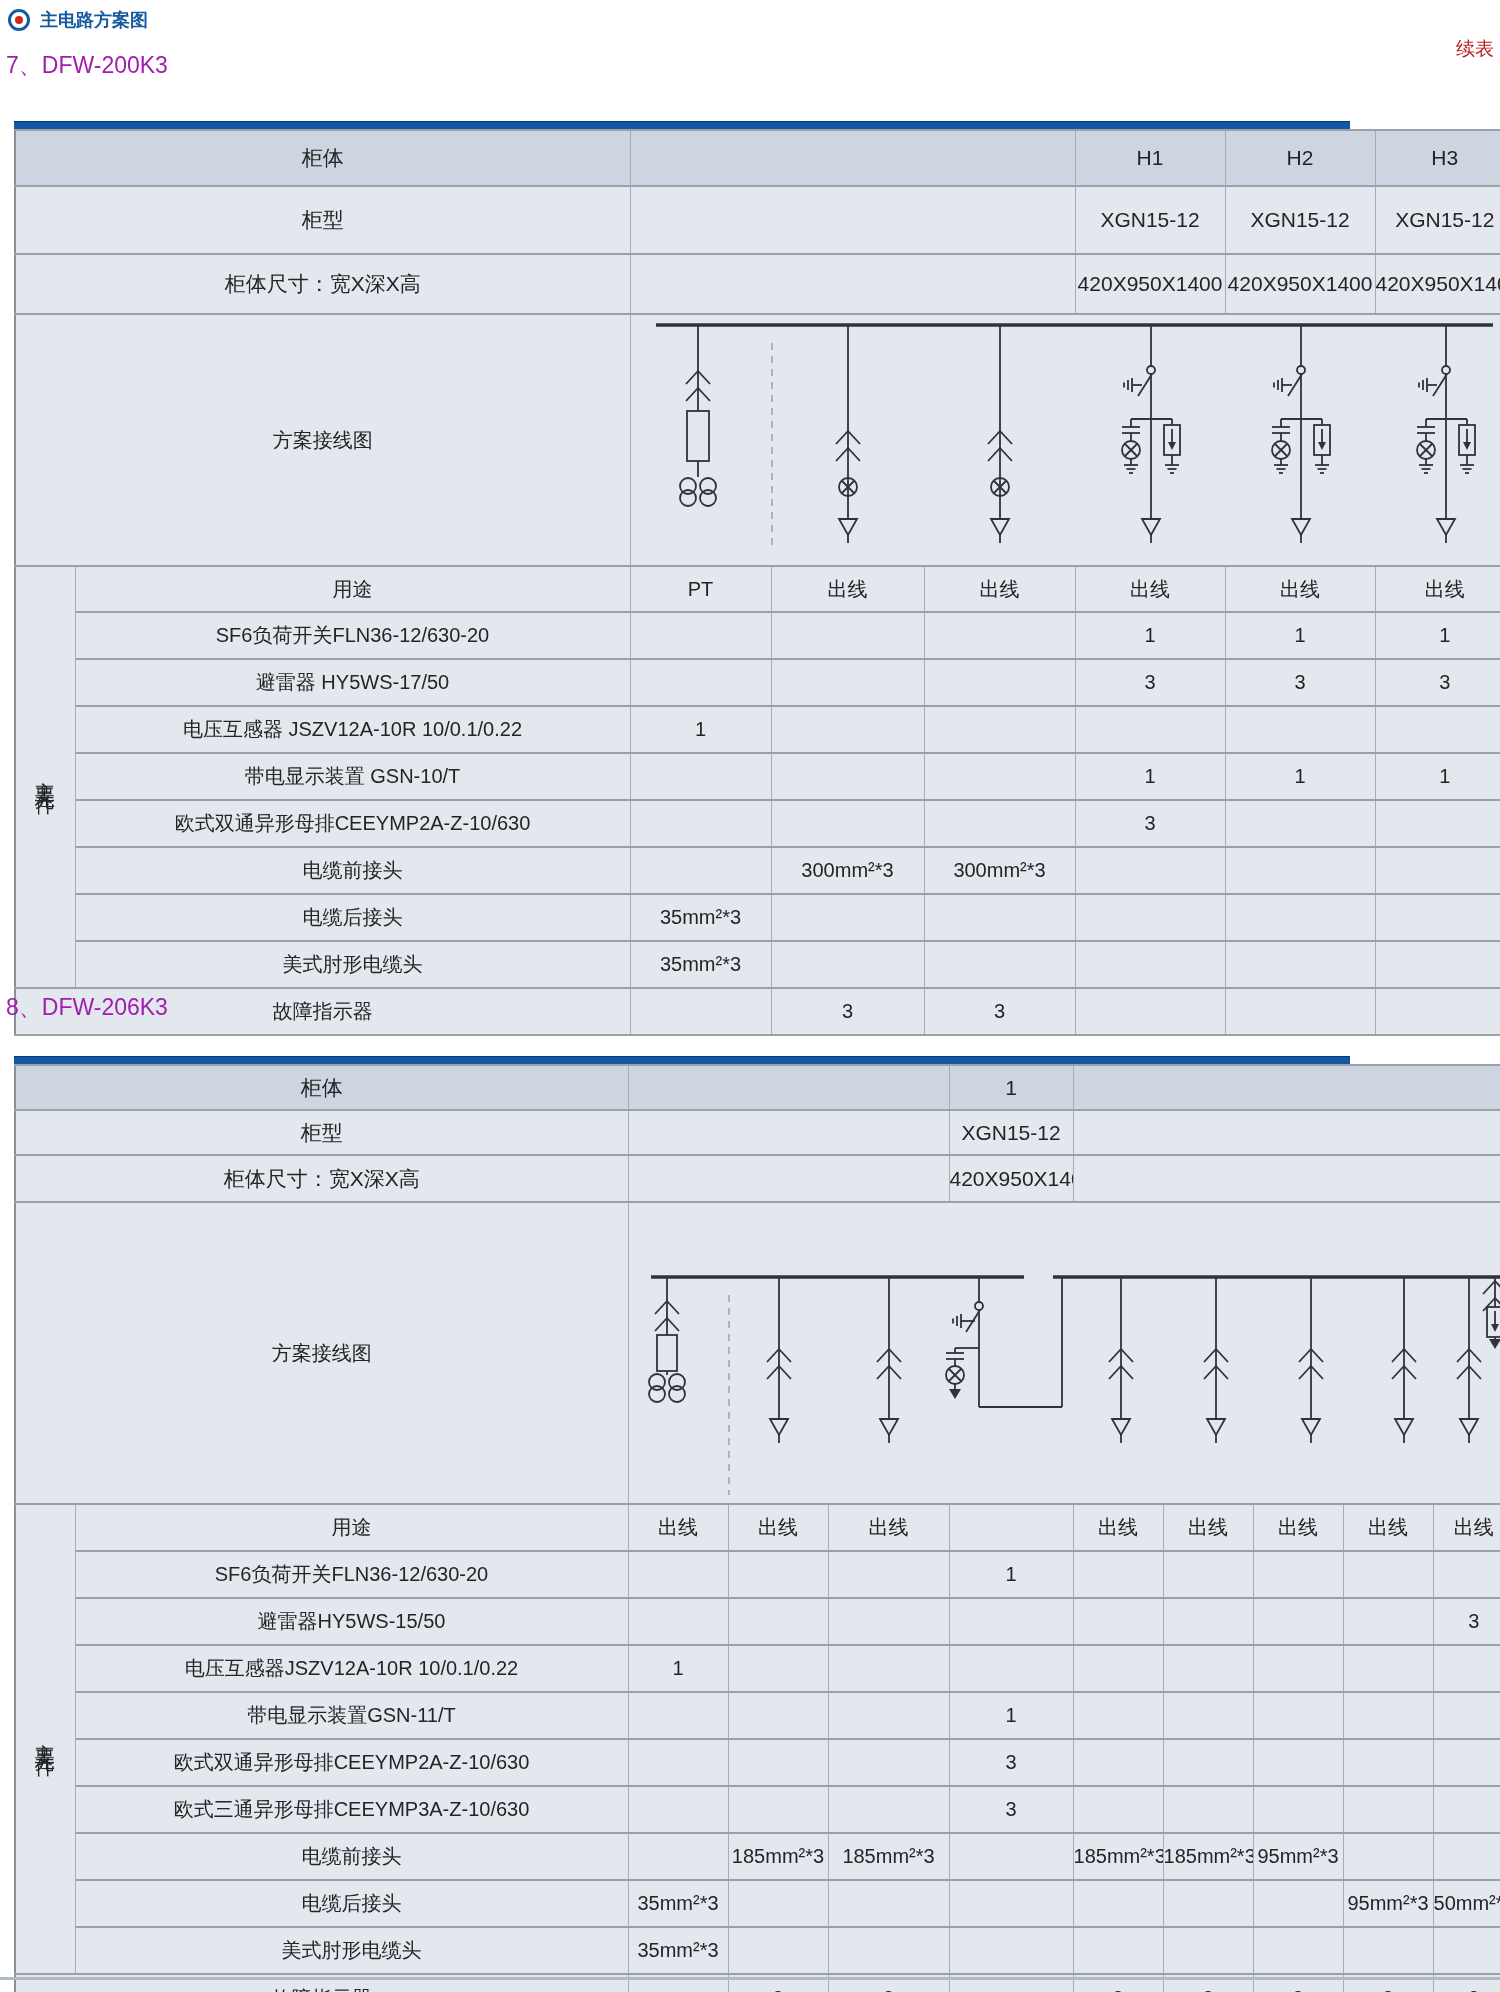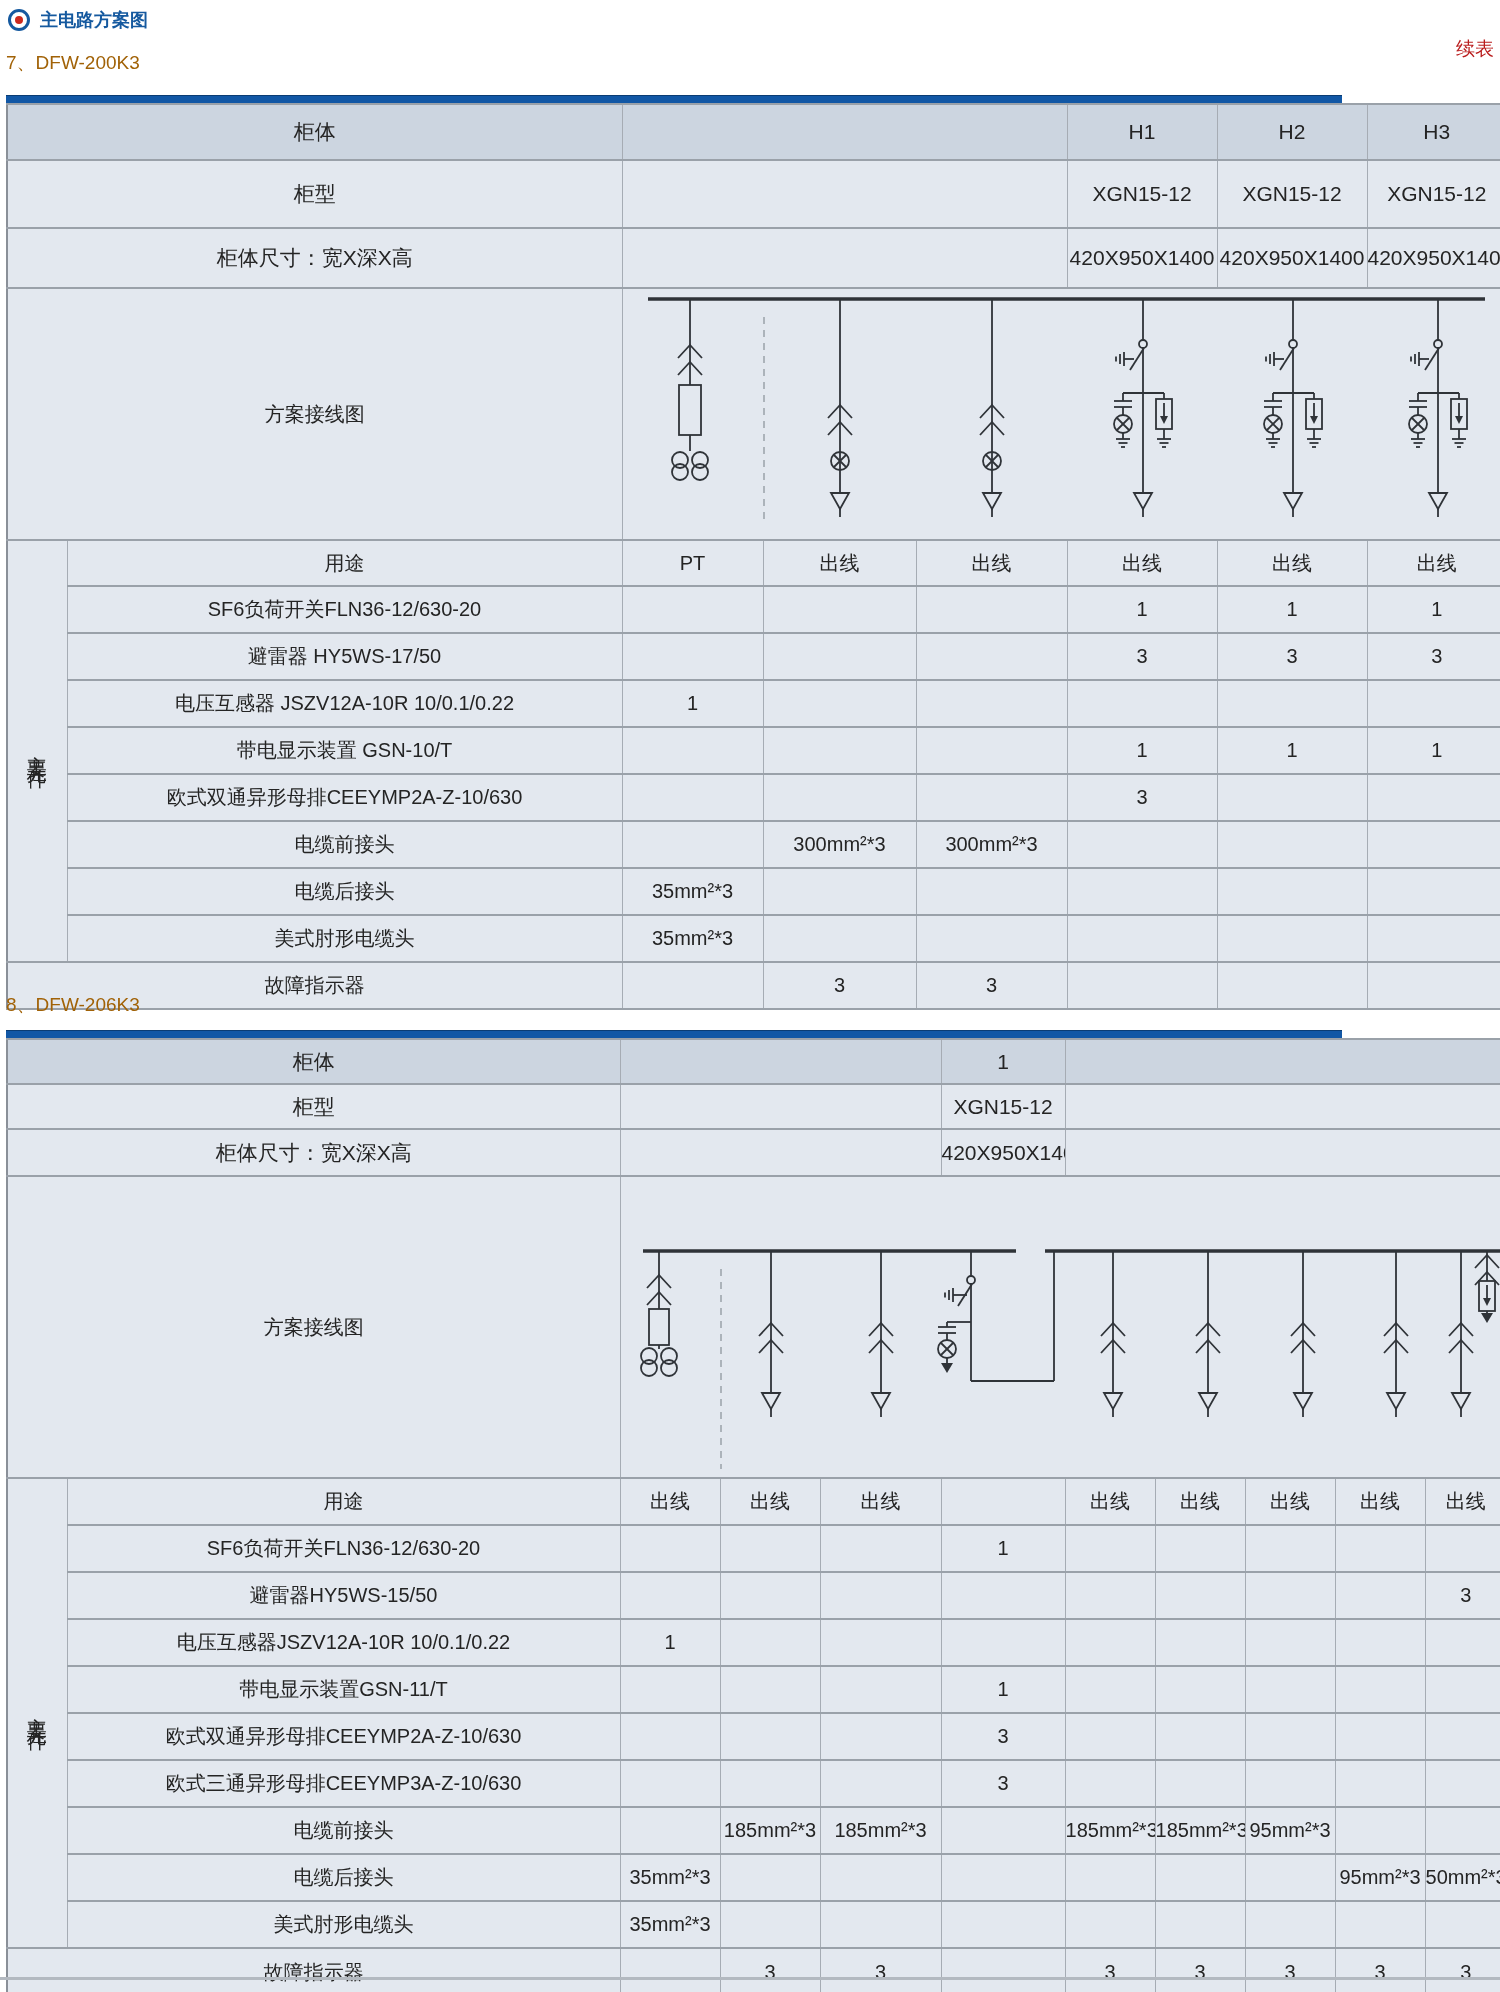--- a/index.html
+++ b/index.html
@@ -7,27 +7,27 @@
     width:1500px;height:1992px;position:relative;background:#ffffff;
     font-family:"Liberation Sans","DejaVu Sans",sans-serif;color:#242424;
   }
   
   .page-title{position:absolute;left:8px;top:8px;display:flex;align-items:center;gap:10px;
     color:#15599f;font-size:18px;font-weight:bold;}
   .bullet{width:22px;height:22px;border:3px solid #15599f;border-radius:50%;
     display:flex;align-items:center;justify-content:center;box-sizing:border-box;}
   .bullet i{width:8px;height:8px;background:#cc2a1e;border-radius:50%;}
   .continued{position:absolute;right:6px;top:36px;font-size:19px;color:#b91c1c;}
-  .sec-title{position:absolute;left:6px;font-size:19px;color:#a16207;}
+  .sec-title{position:absolute;left:6px;font-size:23px;color:#a21caf;}
   #sec7{top:50px;}
   #sec8{top:992px;}
   .bottom-rule{position:absolute;left:0;top:1977px;width:1500px;height:3px;background:#b3b9c0;}
 
   
-  .tbl-wrap{position:absolute;left:6px;width:1336px;}
+  .tbl-wrap{position:absolute;left:14px;width:1336px;margin-top:26px;}
   #t1-wrap{top:95px;}
   #t2-wrap{top:1030px;}
   .bluebar{height:8px;background:#1157a5;border-top:1px solid #0a3c73;box-sizing:border-box;}
   table.t{border-collapse:collapse;table-layout:fixed;width:1500px;
     border:2px solid #8a9098;border-top:none;}
   table.t td{border:1px solid #a6acb4;border-top:2px solid #9aa1a9;border-bottom:2px solid #9aa1a9;
     background:#e3e8ef;text-align:center;vertical-align:middle;
     font-size:20px;padding:0;overflow:hidden;white-space:nowrap;}
   tr.r1 td{background:#ccd5e0;font-size:21px;}
   tr.hdr td{font-size:21px;}

